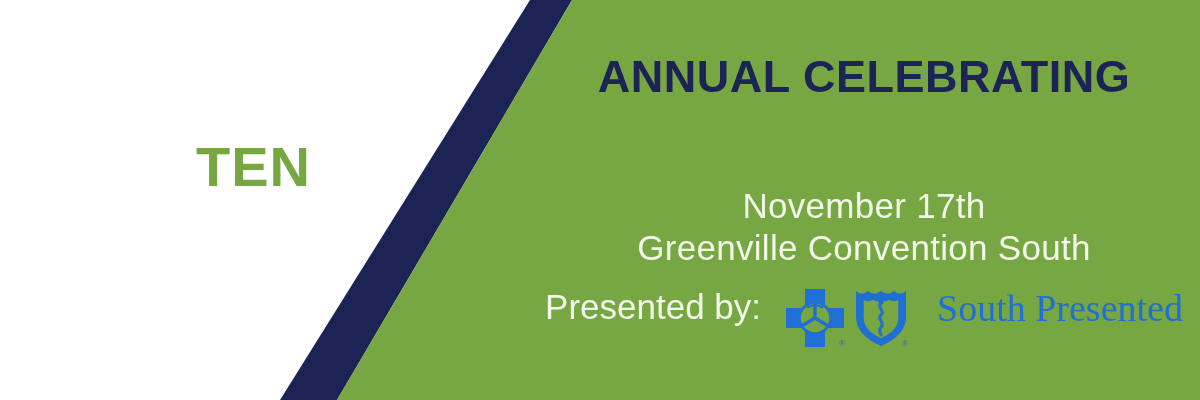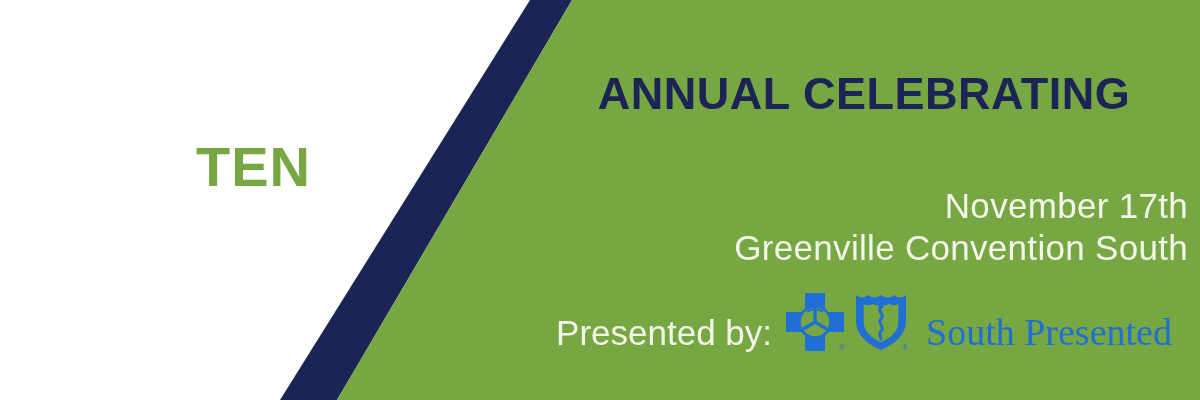--- a/index.html
+++ b/index.html
@@ -88,47 +88,47 @@
     top: 50px;
     width: 648px;
     text-align: center;
     color: #1b2455;
     font-family: "Liberation Sans", sans-serif;
     font-weight: 600;
     font-size: 45px;
     line-height: 54px;
     letter-spacing: 0.5px;
   }
-  .headline .line { display: block; margin-top: 17px; }
+  .headline .line { display: block; }
 
   .subline {
     position: absolute;
     left: 540px;
     top: 185px;
     width: 648px;
-    text-align: right;
+    text-align: center;
     color: #f2f7ea;
     font-family: "Liberation Sans", sans-serif;
     font-weight: 300;
     font-size: 35px;
     line-height: 42px;
     letter-spacing: 0.3px;
   }
   .subline .line { display: block; }
 
   .presented-row {
     position: absolute;
     left: 540px;
     top: 287px;
     width: 648px;
     height: 66px;
     display: flex;
-    align-items: flex-end;
+    align-items: flex-start;
     justify-content: center;
-    gap: 12px;
+    gap: 23px;
   }
   .presented-label {
     color: #f2f7ea;
     font-family: "Liberation Sans", sans-serif;
     font-weight: 300;
     font-size: 35px;
     line-height: 40px;
     white-space: nowrap;
   }
   .bcbs-marks {

